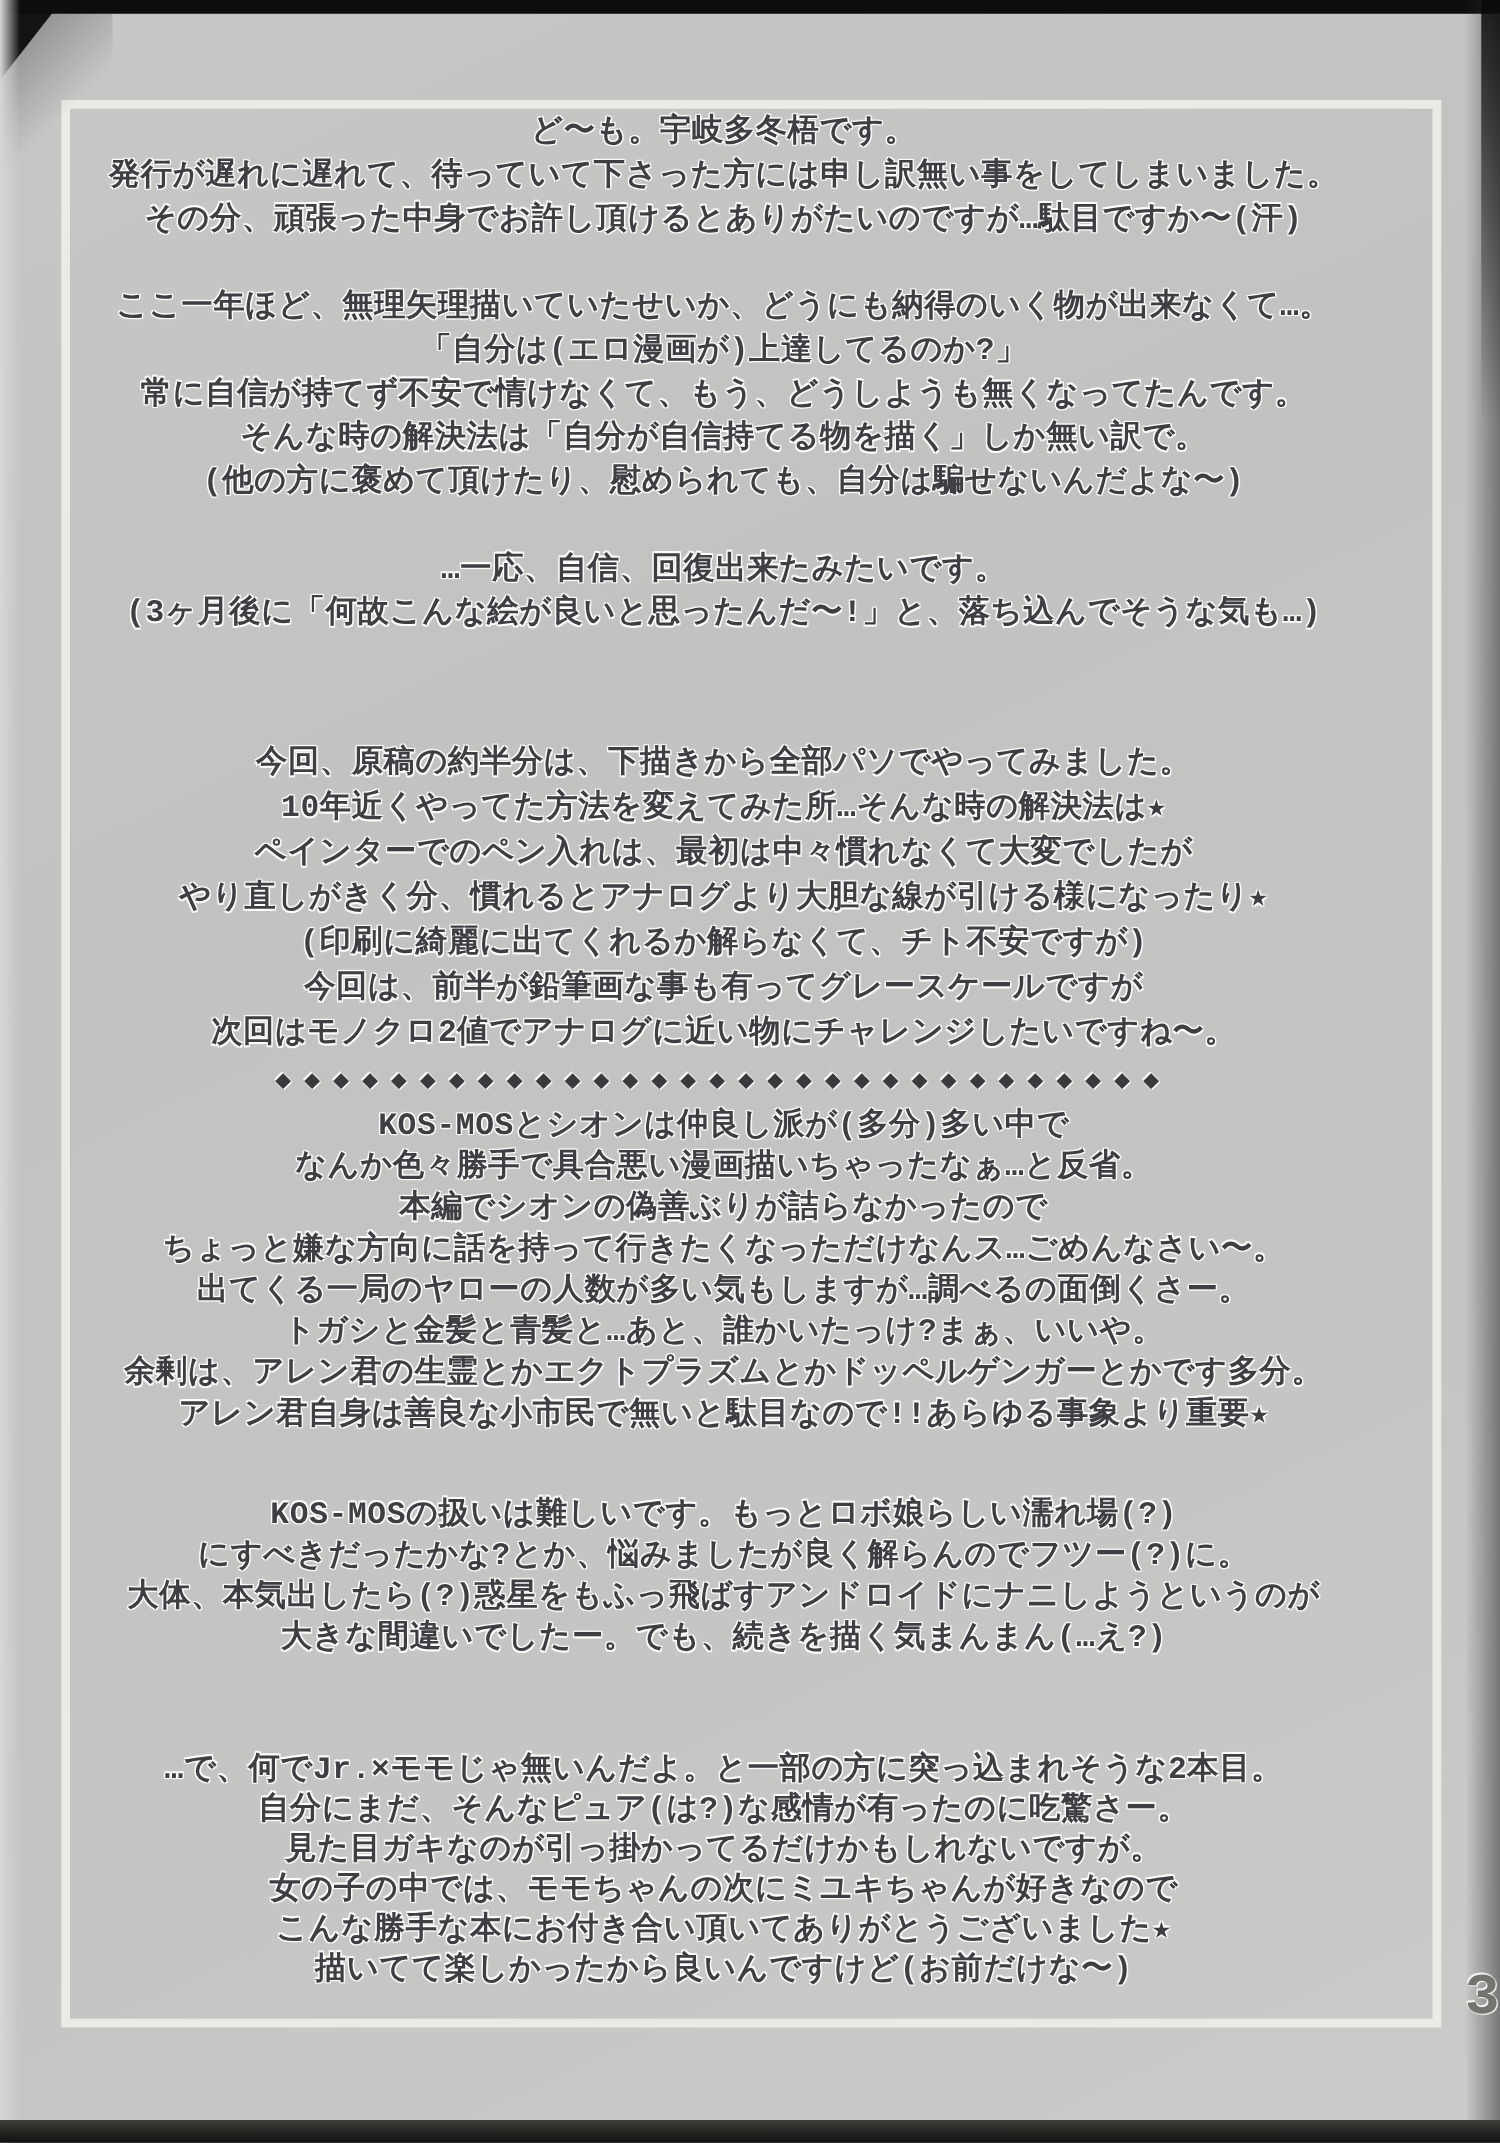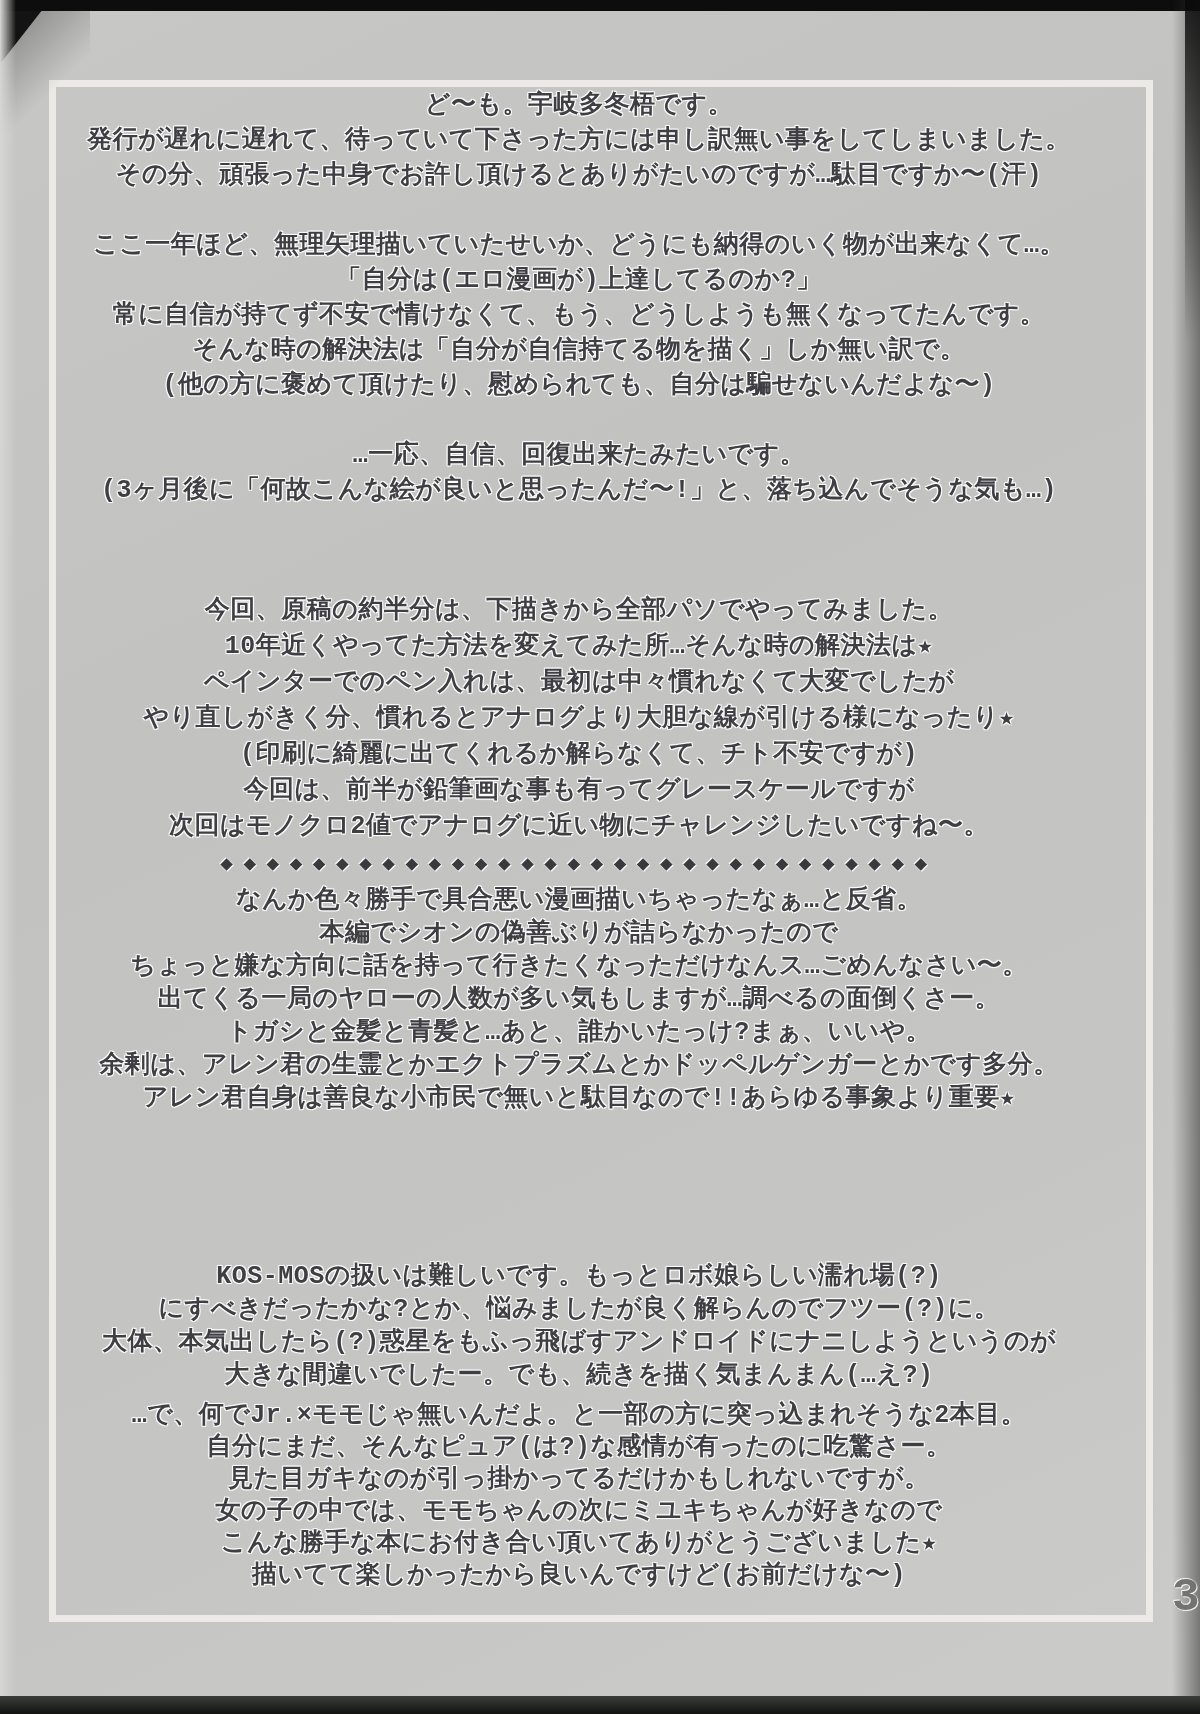--- a/index.html
+++ b/index.html
@@ -31,21 +31,21 @@
     font-size:25px;font-weight:600;letter-spacing:.5px;white-space:nowrap;
     text-shadow:0 0 2px #ffffff,0 0 2px #ffffff,
       1px 1px 0 rgba(255,255,255,.85),-1px -1px 0 rgba(255,255,255,.85),
       1px -1px 0 rgba(255,255,255,.85),-1px 1px 0 rgba(255,255,255,.85);
   }
   .sec0{top:88px;line-height:35px;}
   .sec1{top:228px;line-height:35px;}
   .sec2{top:438px;line-height:35px;}
   .sec3{top:593px;line-height:36px;}
   .sec4{top:884px;line-height:33px;}
-  .sec5{top:1260px;line-height:33px;}
+  .sec5{top:1195px;line-height:33px;}
   .sec6{top:1374px;line-height:32px;margin-top:26px;}
   .divider{
     position:absolute;left:44px;top:851px;width:1070px;text-align:center;
     font-size:21px;letter-spacing:10.5px;color:#3a3a3e;white-space:nowrap;overflow:hidden;
     text-shadow:0 0 2px #ffffff,1px 1px 0 rgba(255,255,255,.85),-1px -1px 0 rgba(255,255,255,.85);
   }
   .page-num{
     position:absolute;left:1172px;top:1572px;font-size:46px;font-weight:600;color:#73736f;
     text-shadow:0 0 2px #ffffff,1px 1px 0 rgba(255,255,255,.8),-1px -1px 0 rgba(255,255,255,.8);
   }
@@ -76,20 +76,21 @@
       <div class="textcol sec3">
         <div class="line">今回、原稿の約半分は、下描きから全部パソでやってみました。</div>
         <div class="line">10年近くやってた方法を変えてみた所…そんな時の解決法は★</div>
         <div class="line">ペインターでのペン入れは、最初は中々慣れなくて大変でしたが</div>
         <div class="line">やり直しがきく分、慣れるとアナログより大胆な線が引ける様になったり★</div>
         <div class="line">(印刷に綺麗に出てくれるか解らなくて、チト不安ですが)</div>
         <div class="line">今回は、前半が鉛筆画な事も有ってグレースケールですが</div>
         <div class="line">次回はモノクロ2値でアナログに近い物にチャレンジしたいですね〜。</div>
       </div>
       <div class="textcol sec4">
+        <div class="line">KOS-MOSとシオンは仲良し派が(多分)多い中で</div>
         <div class="line">なんか色々勝手で具合悪い漫画描いちゃったなぁ…と反省。</div>
         <div class="line">本編でシオンの偽善ぶりが詰らなかったので</div>
         <div class="line">ちょっと嫌な方向に話を持って行きたくなっただけなんス…ごめんなさい〜。</div>
         <div class="line">出てくる一局のヤローの人数が多い気もしますが…調べるの面倒くさー。</div>
         <div class="line">トガシと金髪と青髪と…あと、誰かいたっけ?まぁ、いいや。</div>
         <div class="line">余剰は、アレン君の生霊とかエクトプラズムとかドッペルゲンガーとかです多分。</div>
         <div class="line">アレン君自身は善良な小市民で無いと駄目なので!!あらゆる事象より重要★</div>
       </div>
       <div class="textcol sec5">
         <div class="line">KOS-MOSの扱いは難しいです。もっとロボ娘らしい濡れ場(?)</div>

